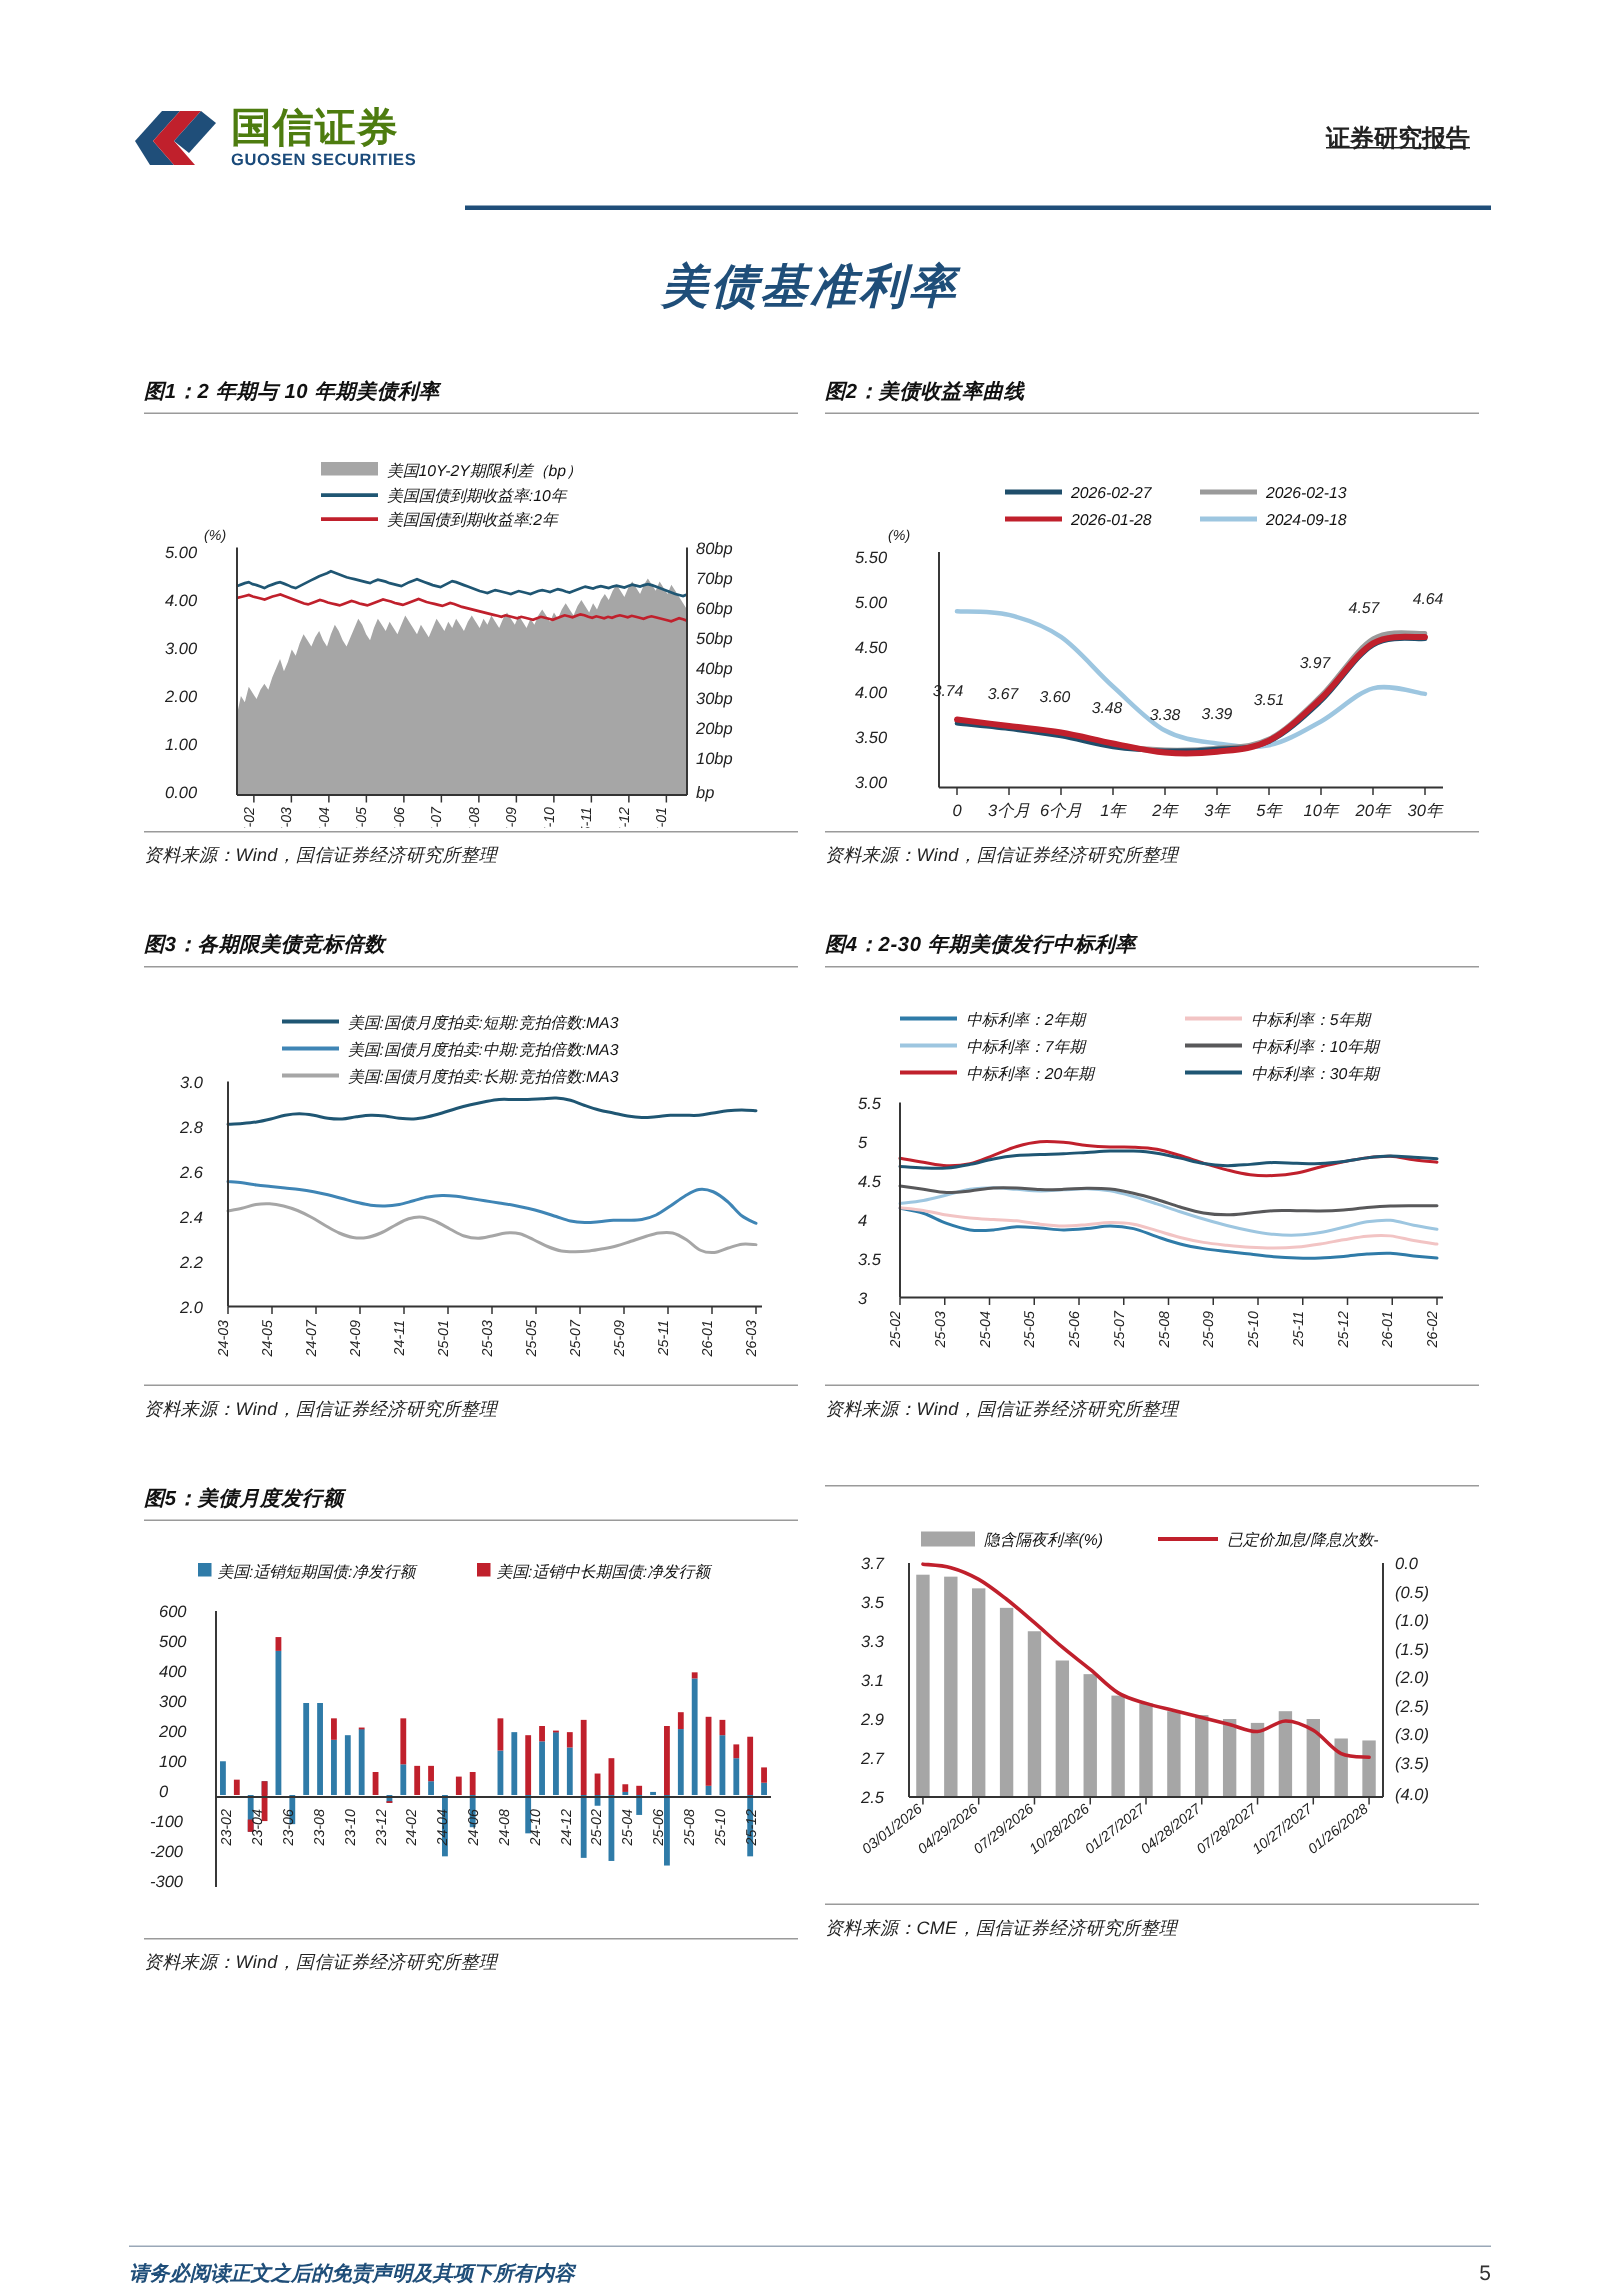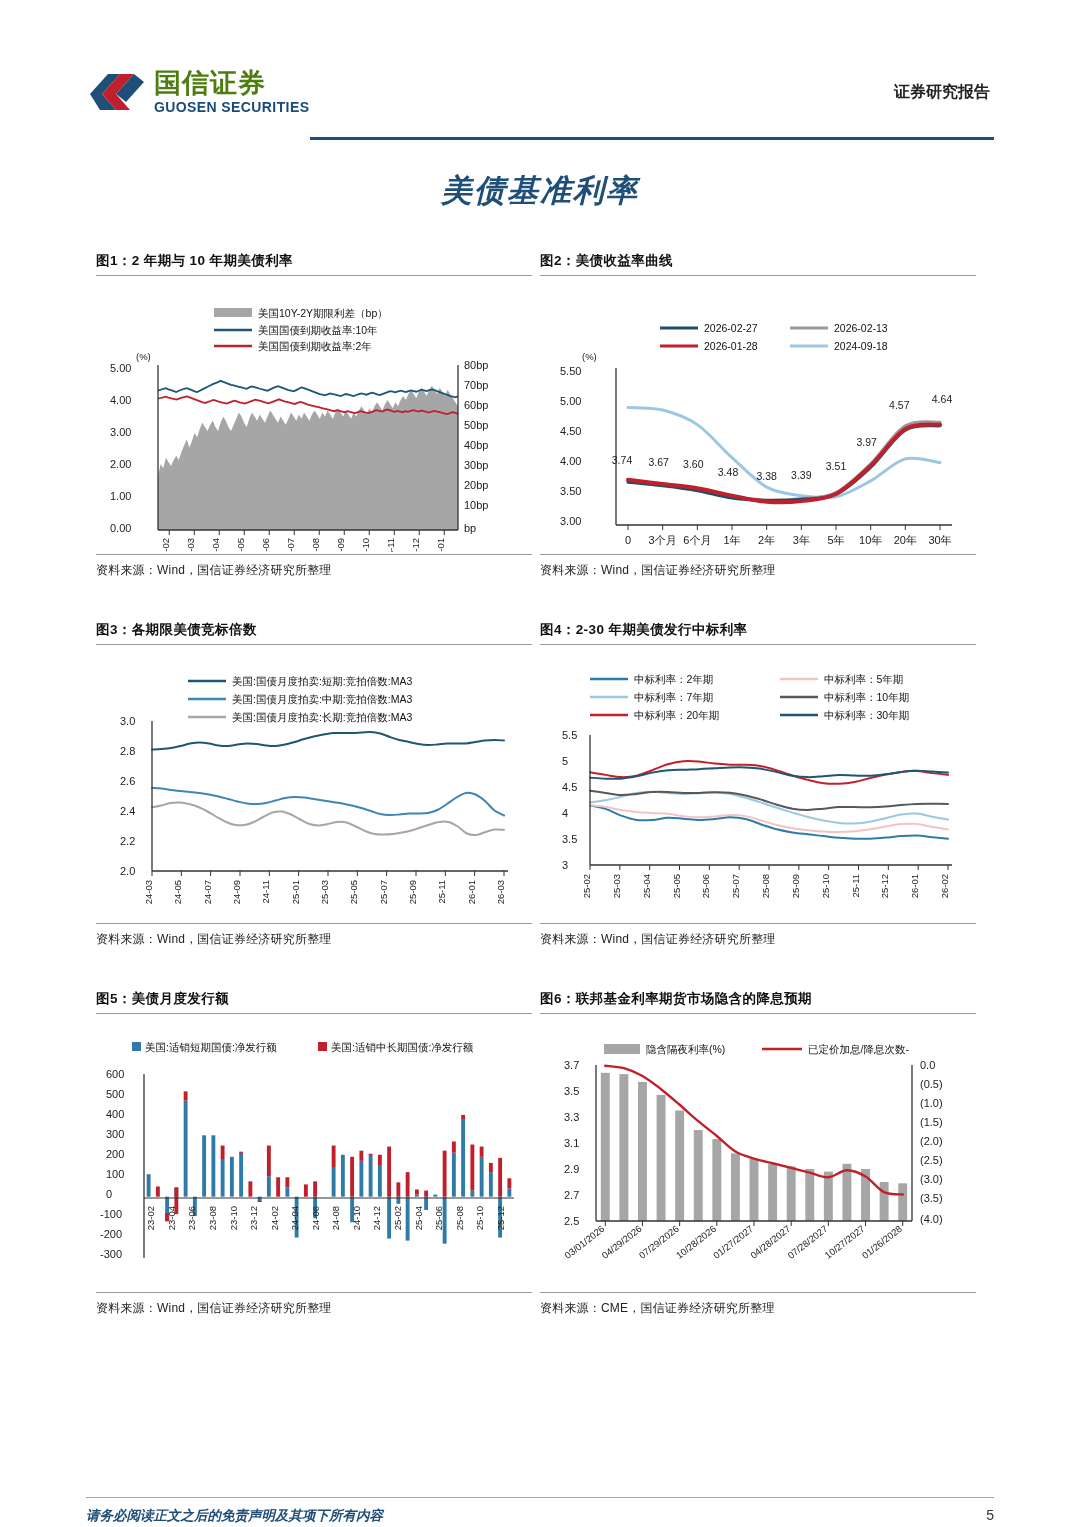--- a/index.html
+++ b/index.html
@@ -12,31 +12,31 @@
   }
   .page { position: relative; width: 1080px; height: 1527px; padding: 0; }
 
   
   .header { position: relative; height: 92px; margin: 62px 86px 0 86px; }
   .logo-wrap { position: absolute; left: 0; top: 6px; display: flex; align-items: center; }
   .logo-mark { width: 62px; height: 48px; margin-right: 6px; }
   .logo-text { display: flex; flex-direction: column; justify-content: center; }
   .logo-cn { font-size: 27px; font-weight: bold; color: #4d7c0f; letter-spacing: 1px;
              font-family: "Liberation Sans", sans-serif; line-height: 1.05; }
-  .logo-en { font-size: 14px; color: #1a4a7a; letter-spacing: .4px; font-weight: bold; margin-top: 2px; }
-  .header-right { position: absolute; right: 4px; top: 20px; font-size: 16px; color: #222; font-weight: bold;}
+  .logo-en { font-size: 11px; color: #1a4a7a; letter-spacing: .4px; font-weight: bold; margin-top: 2px; }
+  .header-right { position: absolute; right: 14px; top: 20px; font-size: 16px; color: #222; font-weight: bold; text-decoration: underline;}
   .header-rule { position: absolute; left: 224px; right: 0; bottom: 14px; height: 3px; background: #1f4e79; }
 
   
   .page-title { text-align: center; font-size: 31px; font-weight: bold; color: #1f4e79;
                 margin-top: 16px; letter-spacing: 2px; font-style: italic; }
 
   
   .fig-grid { margin: 40px 96px 0 96px; }
-  .fig-row { display: flex; gap: 8px; }
+  .fig-row { display: flex; gap: 18px; font-style: italic; }
   .fig-row + .fig-row { margin-top: 42px; }
   .fig-cell { width: 436px; }
 
   .fig-caption { font-size: 13.5px; color: #111; font-weight: bold; padding-bottom: 5px;
                  letter-spacing: .4px; }
   .fig-caption-rule { border-bottom: 1.6px solid #9a9a9a; margin-bottom: 4px; }
   .fig-body { height: 272px; position: relative; }
   .fig-source-rule { border-top: 1.6px solid #9a9a9a; margin-top: 2px; }
   .fig-source { font-size: 12px; color: #222; padding-top: 7px; letter-spacing: .2px; }
 
@@ -488,21 +488,20 @@
                 <text x="387.1666666666667" y="188" class="axis-txt-sm" transform="rotate(-90 387.1666666666667 188)" text-anchor="end">25-10</text>
                 <text x="407.72222222222223" y="188" class="axis-txt-sm" transform="rotate(-90 407.72222222222223 188)" text-anchor="end">25-12</text>
               </g>
           </svg>
         </div>
         <div class="fig-source-rule"></div>
         <div class="fig-source">资料来源：Wind，国信证券经济研究所整理</div>
       </div>
 
       <div class="fig-cell">
-        <div class="fig-caption">图6：联邦基金利率期货市场隐含的降息预期</div>
         <div class="fig-caption-rule"></div>
         <div class="fig-body">
           <svg width="436" height="272" viewBox="0 0 436 272">
             <rect x="64" y="26" width="36" height="10" fill="#a6a6a6"></rect>
             <text class="legend-txt" x="106" y="35">隐含隔夜利率(%)</text>
             <line x1="222" y1="31" x2="262" y2="31" stroke="#c0202c" stroke-width="2.6"></line>
             <text class="legend-txt" x="268" y="35">已定价加息/降息次数-</text>
 
             <g>
               <text class="axis-txt" x="24" y="51">3.7</text>

